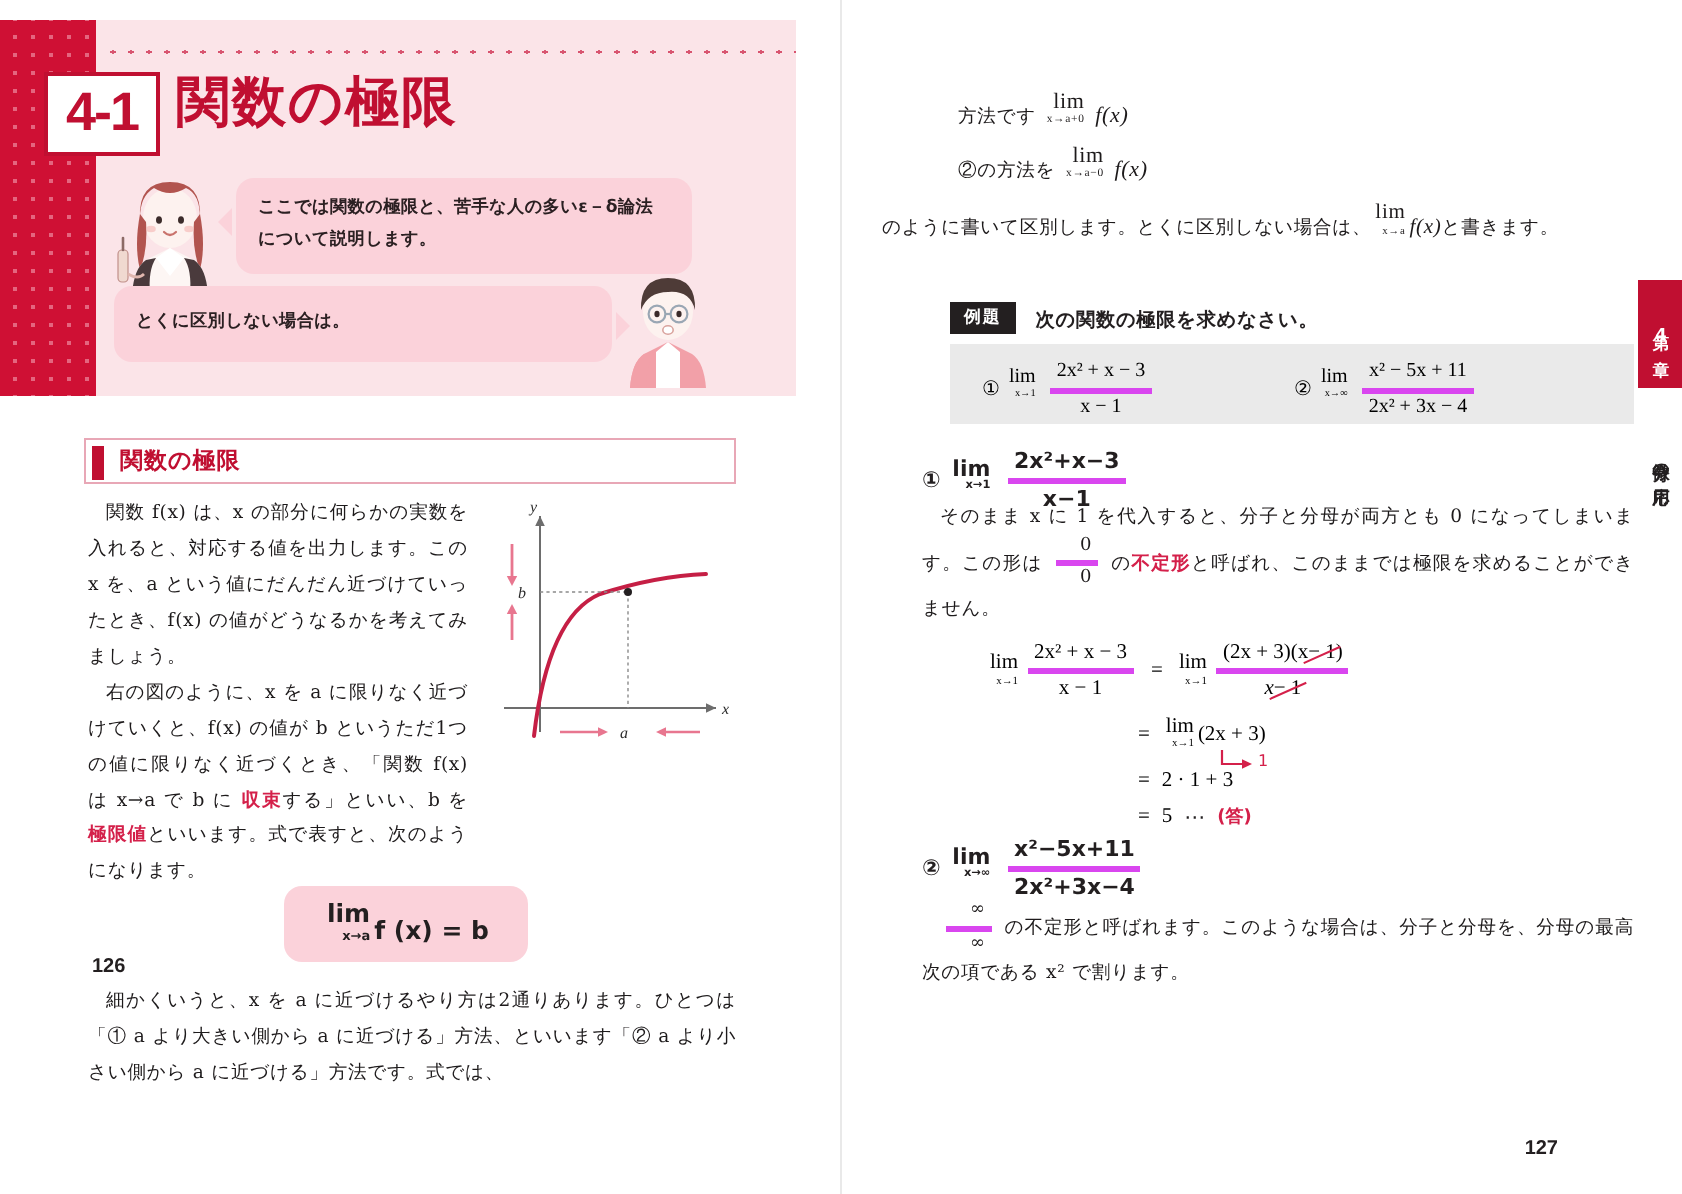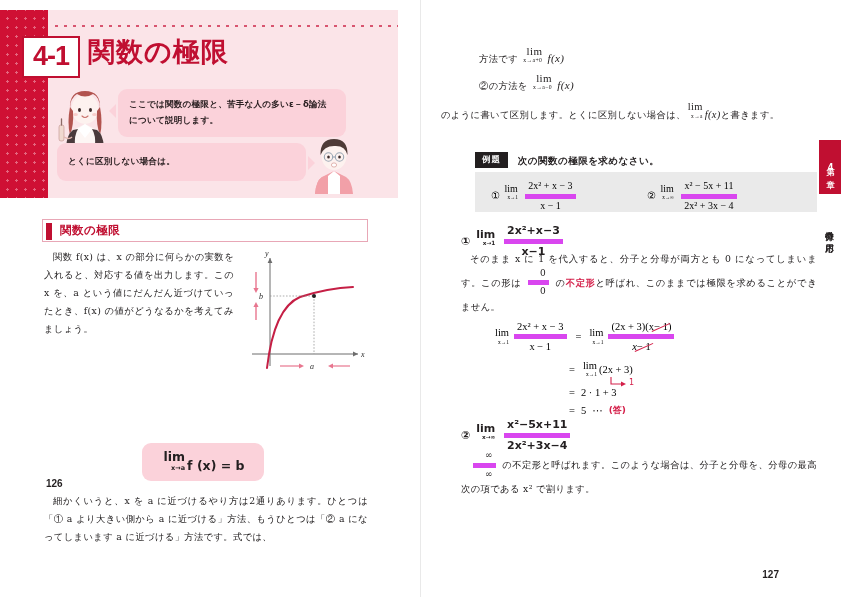--- a/index.html
+++ b/index.html
@@ -145,21 +145,21 @@
     font-family: "DejaVu Sans", sans-serif; font-weight: bold;
     font-size: 9.6px; color: #231f20; margin-left: 6px; letter-spacing: .4px;
   }
   .ex-box {
     position: absolute; left: 54px; top: 172px; width: 342px; height: 40px;
     background: #eaeaea;
   }
 
   
   .frac { display: inline-block; vertical-align: middle; text-align: center; position: relative; padding: 0 3px; }
-  .frac .num { display: block; padding: 0 3px 1px 3px; border-bottom: 5px solid #d946ef; line-height: 1.28; }
+  .frac .num { display: block; padding: 0 3px 1px 3px; border-bottom: 3px solid #d946ef; line-height: 1.28; }
   .frac .den { display: block; padding: 1px 3px 0 3px; line-height: 1.28; }
 
   .sol1-head { position: absolute; left: 40px; top: 224px; }
   .sol1-p1   { position: absolute; left: 40px; top: 250px; width: 356px; }
   .sol1-p2   { position: absolute; left: 40px; top: 298px; width: 356px; }
   .calc      { position: absolute; left: 72px; top: 320px; }
   .sol2-head { position: absolute; left: 40px; top: 418px; }
   .sol2-p1   { position: absolute; left: 40px; top: 450px; width: 356px; }
 
   .calc-row { display: flex; align-items: center; font-family: "Liberation Serif", serif; font-size: 10.5px; }
@@ -244,20 +244,21 @@
       <path d="M15 43 Q9 47 8 60 L16 60 Q16 48 21 42Z" fill="#f2a0a8"></path>
     </svg>
 
     <div class="sec-head">
       <div class="tick"></div>
       <div class="lbl">関数の極限</div>
     </div>
 
     <div class="col-text-1 jp">
       <span class="ind">関数 f(x) は、x の部分に何らかの実数を入れると、対応する値を出力します。この x を、a という値にだんだん近づけていったとき、f(x) の値がどうなるかを考えてみましょう。</span>
+      <span class="ind"><span>右の図のように、x を a に限りなく近づけていくと、f(x) の値が b というただ1つの値に限りなく近づくとき、「関数 f(x) は x→a で b に </span><span class="red">収束</span><span>する」といい、b を </span><span class="red">極限値</span><span>といいます。式で表すと、次のようになります。</span></span>
     </div>
 
     <svg class="graph" viewBox="0 0 130 134">
       <line x1="12" y1="108" x2="118" y2="108" stroke="#6d6d6d" stroke-width="1"></line>
       <line x1="30" y1="120" x2="30" y2="12" stroke="#6d6d6d" stroke-width="1"></line>
       <path d="M118 108 l-5 -2.4 v4.8 Z" fill="#6d6d6d"></path>
       <path d="M30 12 l-2.4 5 h4.8 Z" fill="#6d6d6d"></path>
       <text x="25" y="10" font-family="Liberation Serif, serif" font-style="italic" font-size="8" fill="#2b2b2b">y</text>
       <text x="121" y="111" font-family="Liberation Serif, serif" font-style="italic" font-size="8" fill="#2b2b2b">x</text>
       <path d="M27 122 Q34 62 60 51 Q88 42 113 41" stroke="#c51f45" stroke-width="2" fill="none" stroke-linecap="round"></path>
@@ -274,21 +275,21 @@
       <line x1="110" y1="120" x2="92" y2="120" stroke="#e8768f" stroke-width="1.2"></line>
       <path d="M88 120 l5 -2.4 v4.8 Z" fill="#e8768f"></path>
       <text x="70" y="123" font-family="Liberation Serif, serif" font-style="italic" font-size="8" fill="#2b2b2b">a</text>
     </svg>
 
     <div class="pill">
       <span class="f"><span class="lim"><span class="op">lim</span><span class="sub">x→a</span></span><span>f (x) = b</span></span>
     </div>
 
     <div class="col-text-2 jp">
-      <span class="ind">細かくいうと、x を a に近づけるやり方は2通りあります。ひとつは「① a より大きい側から a に近づける」方法、もうひとつは「② a になってしまいます a に近づける」方法です。式では、</span>
+      <span class="ind">細かくいうと、x を a に近づけるやり方は2通りあります。ひとつは「① a より大きい側から a に近づける」方法、といいます「② a より小さい側から a に近づける」方法です。式では、</span>
     </div>
 
     <div class="pno l">126</div>
   </div>
 
   <div class="gutter"></div>
 
   <div class="page-right">
 
     <div class="r-line1 jp">

